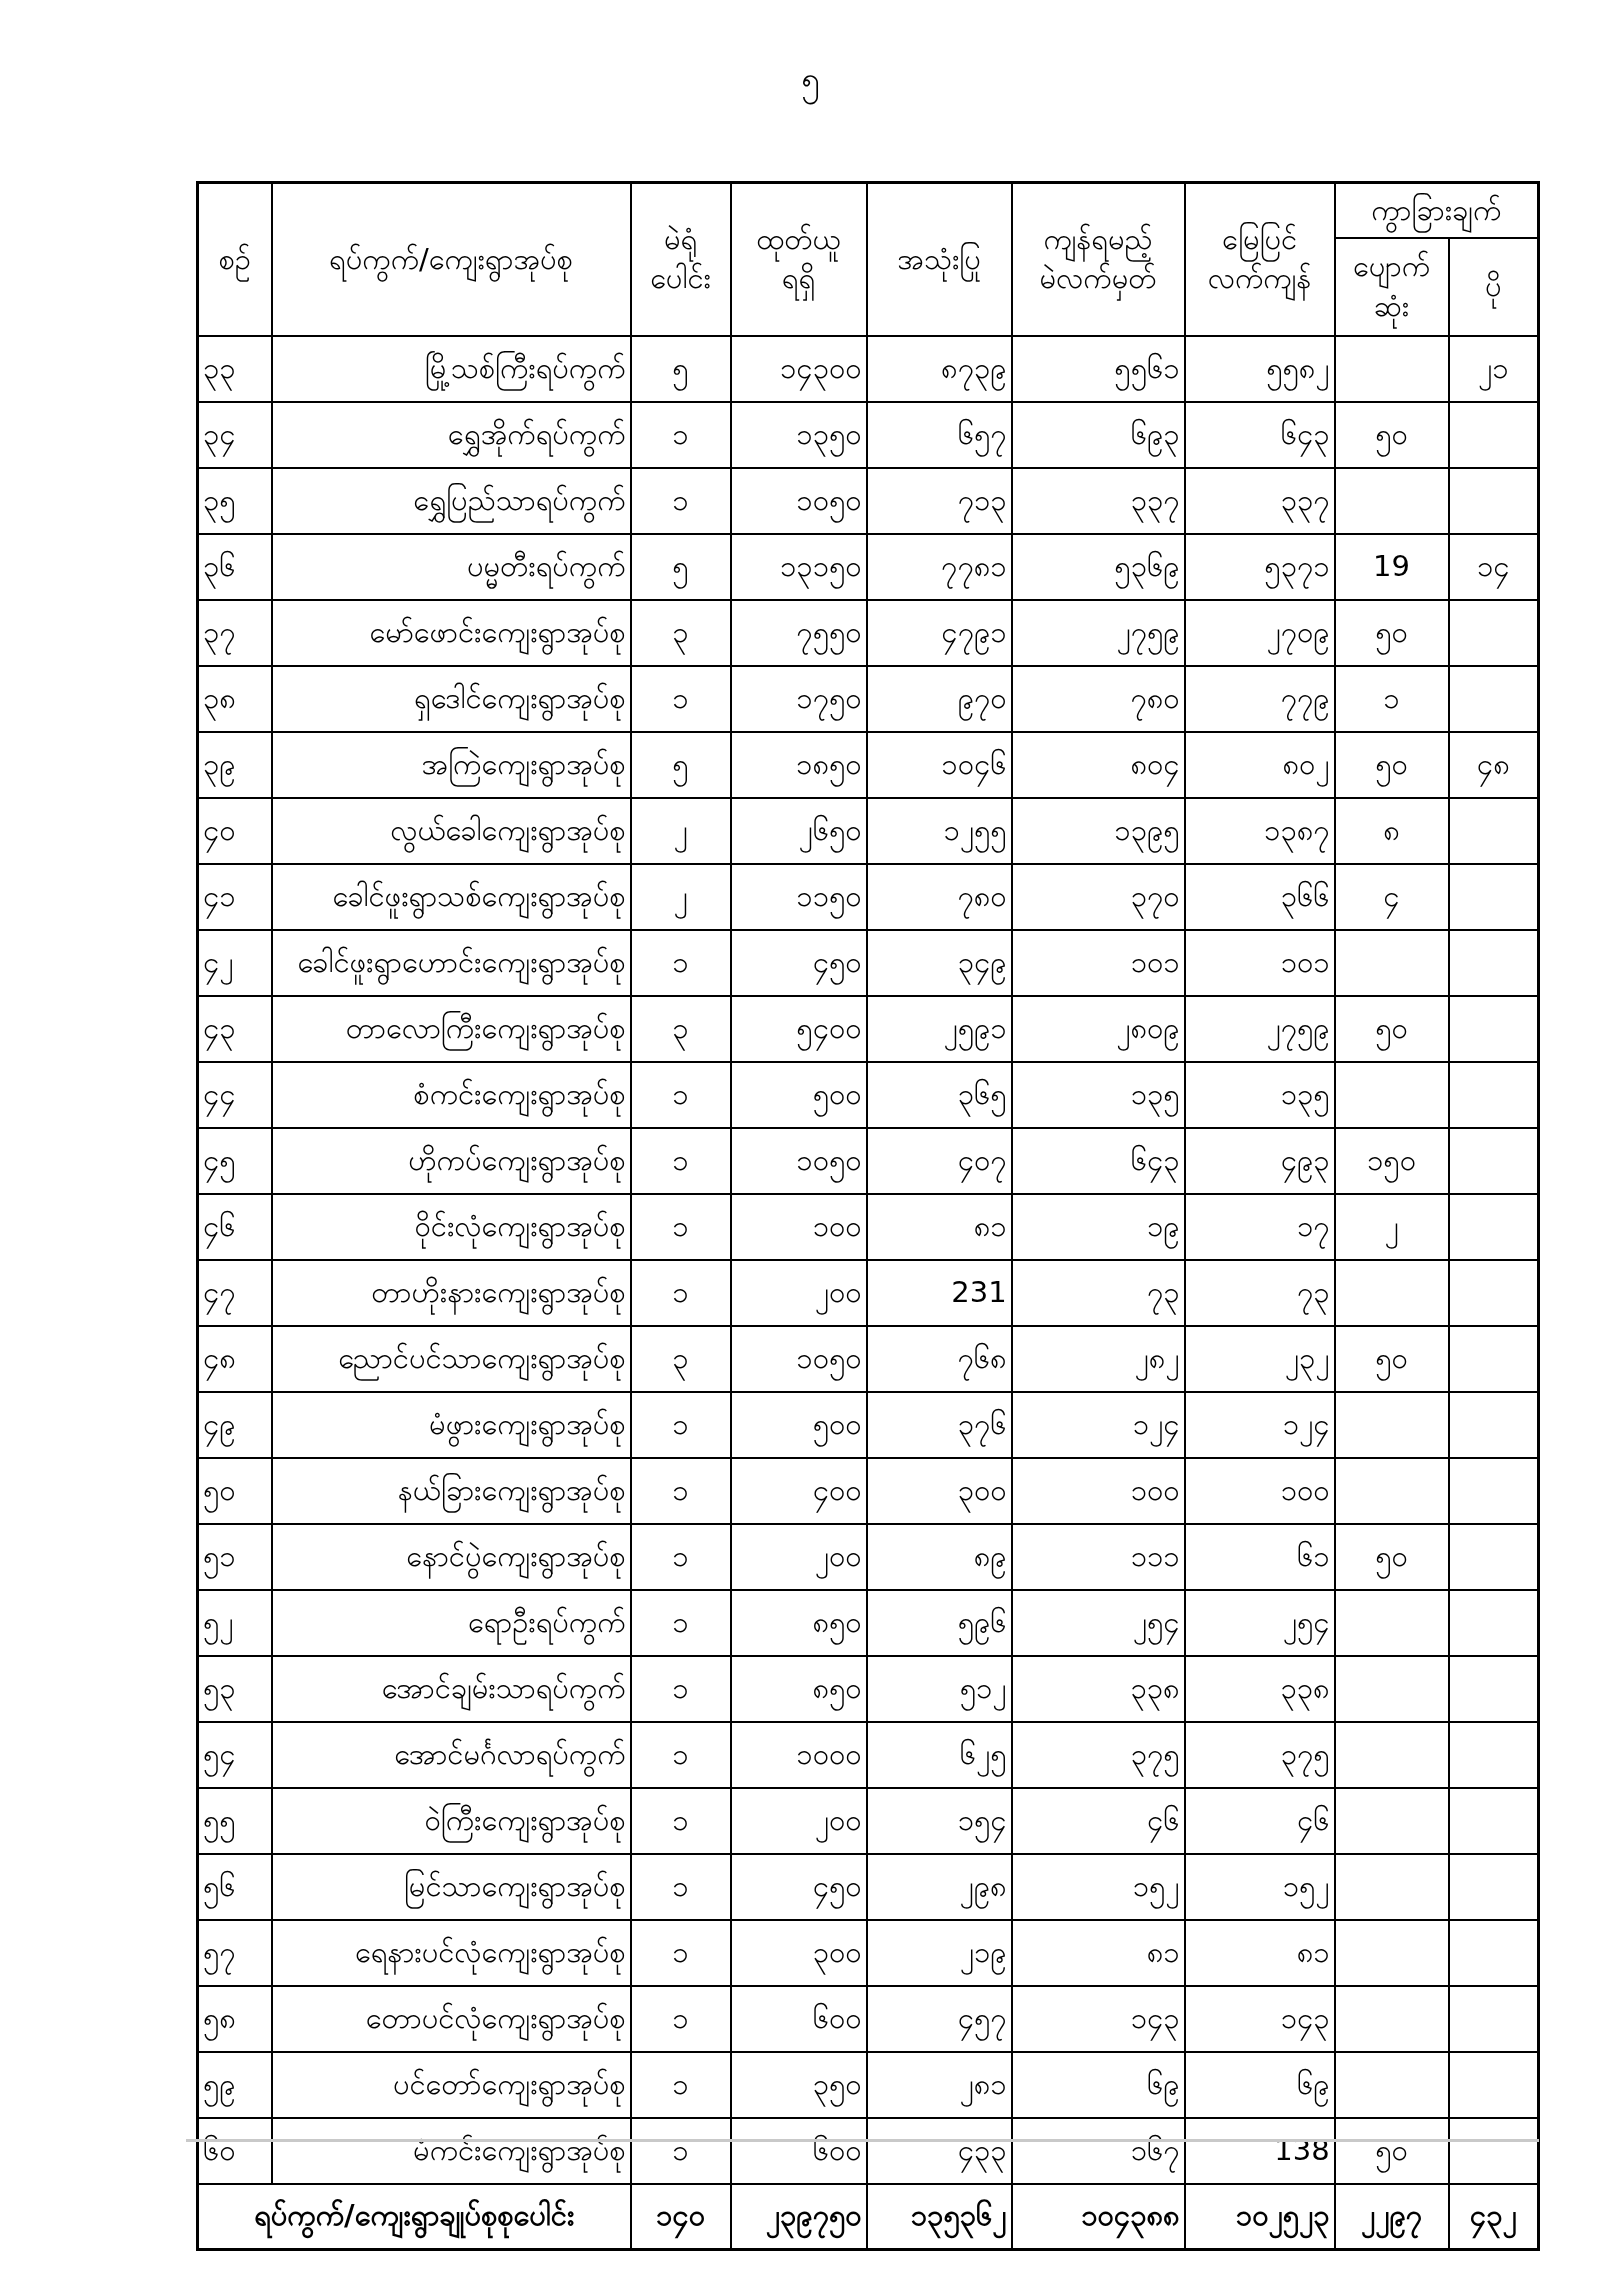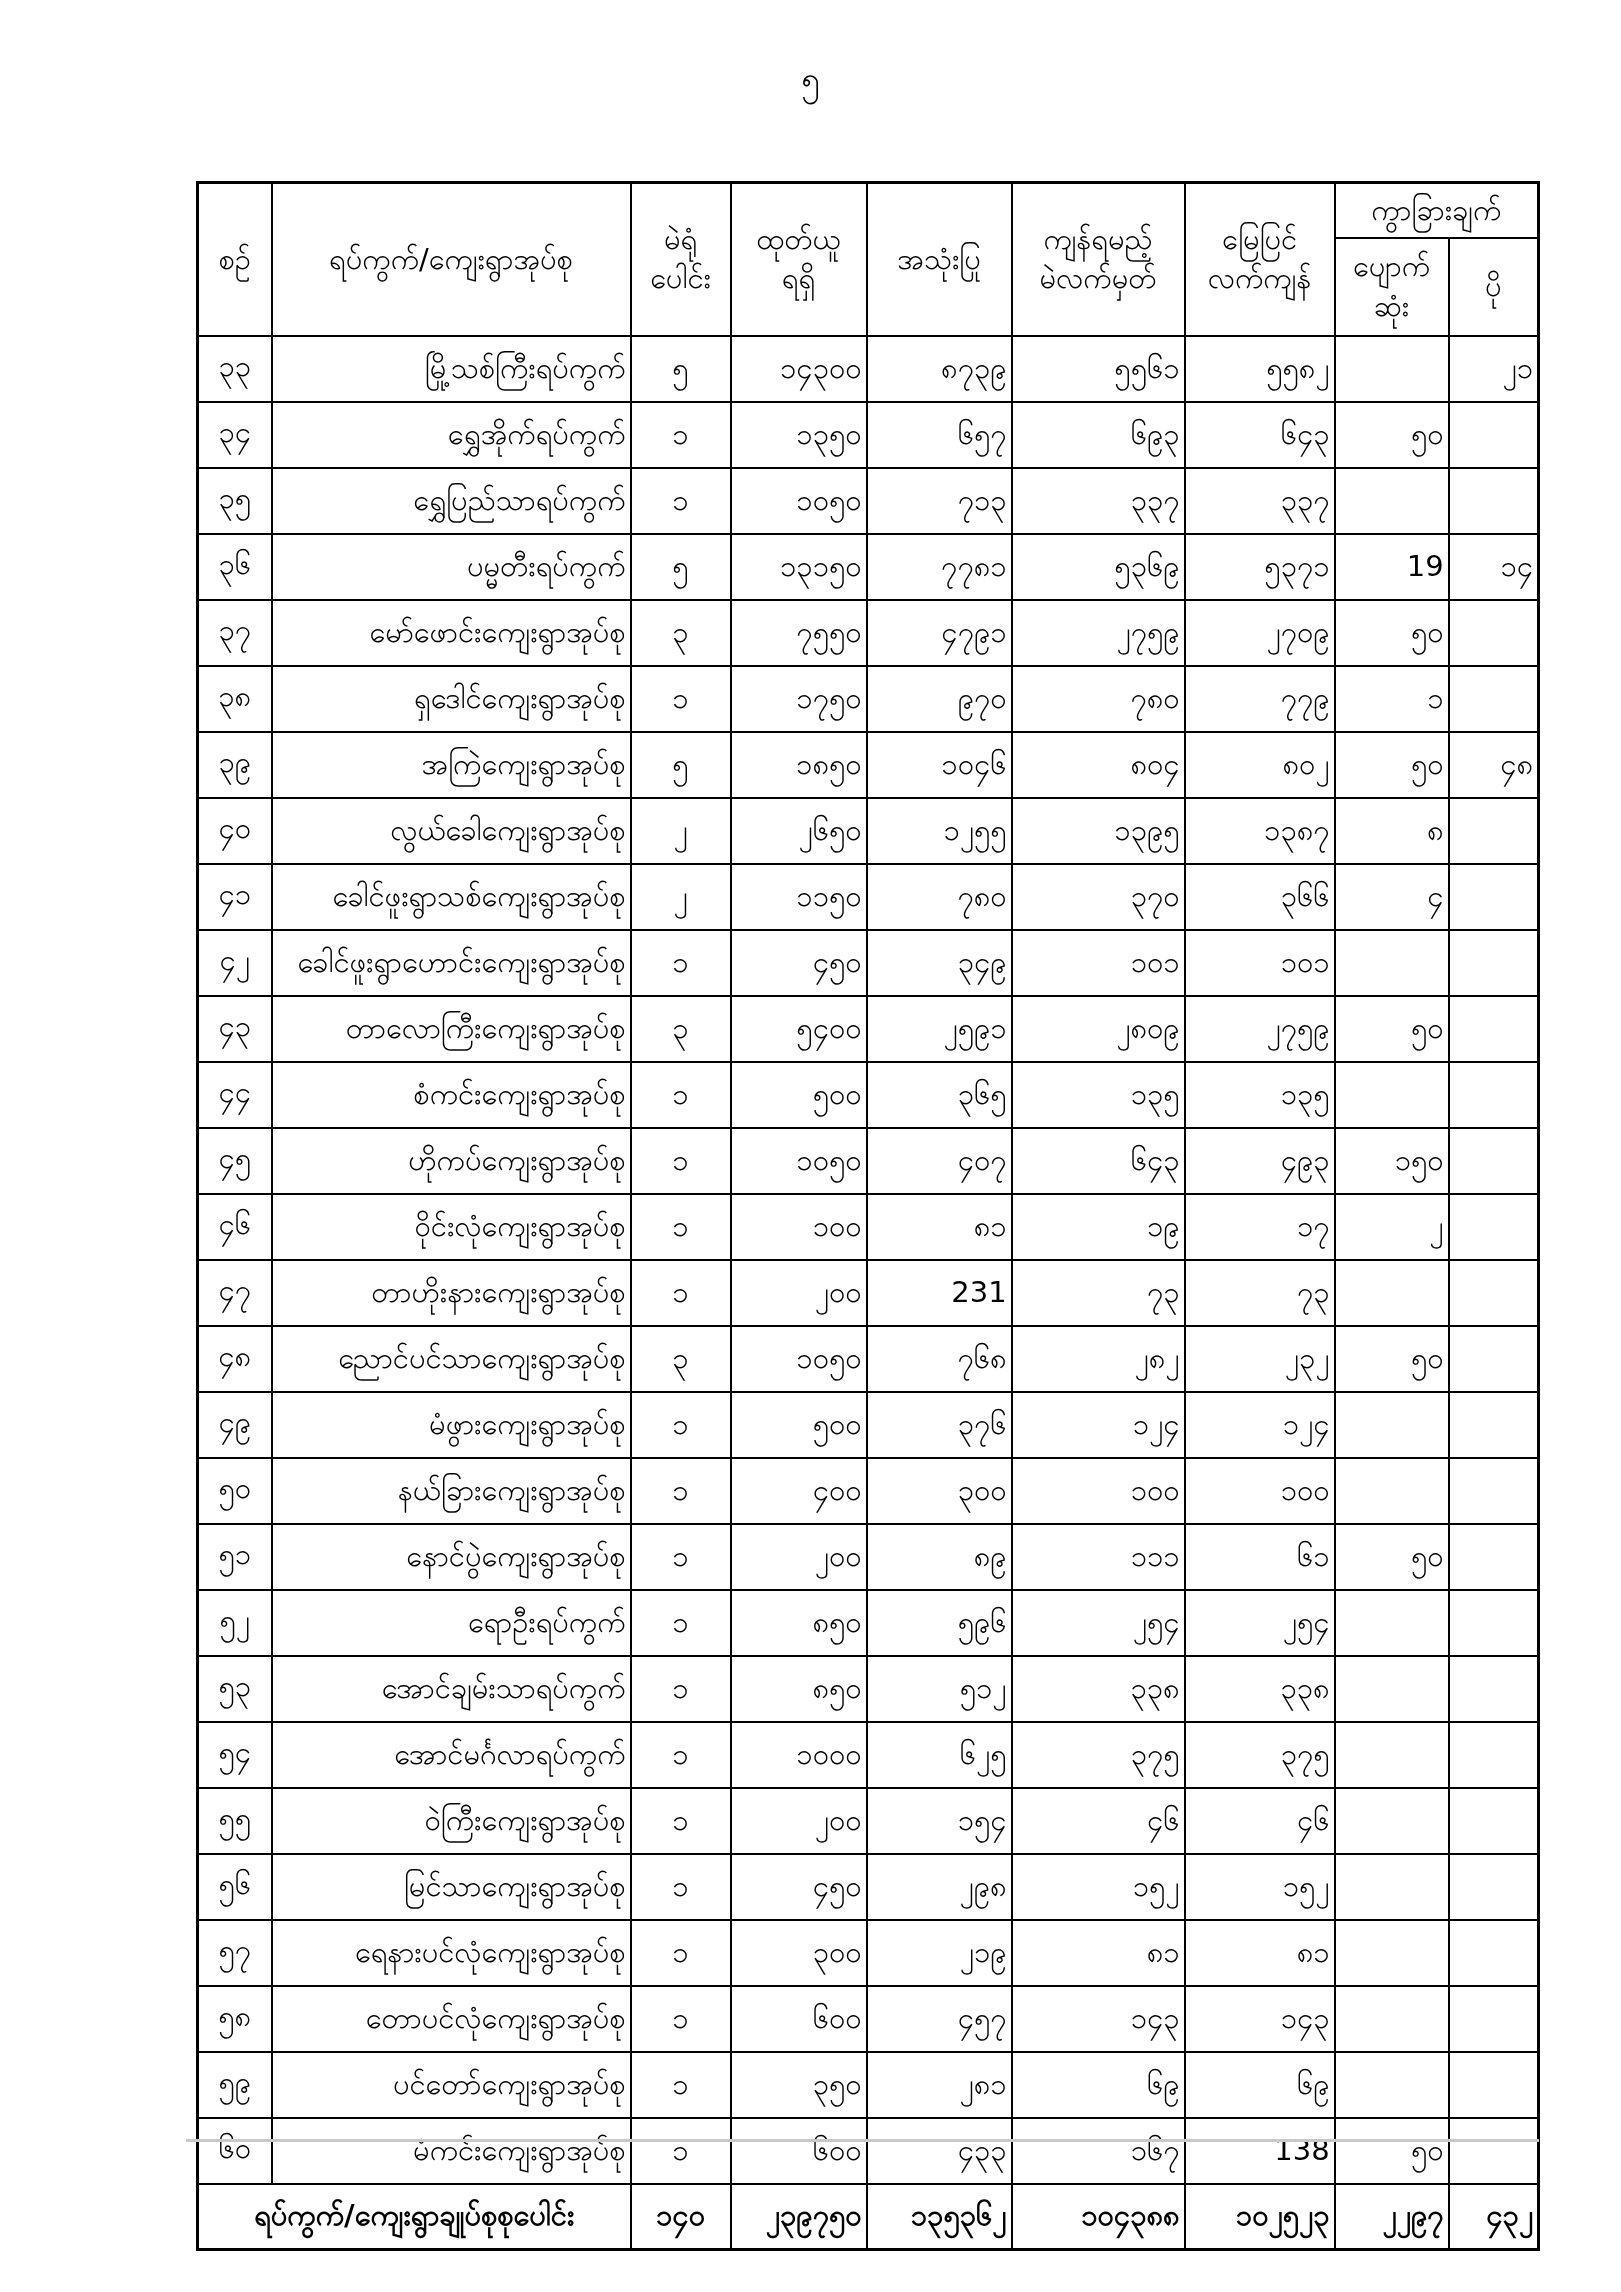--- a/index.html
+++ b/index.html
@@ -40,35 +40,35 @@
   }
   .ballot-table{border:3.9px solid #000;}
   thead th{
     font-weight:normal;
     text-align:center;
     white-space:pre-line;
   }
   thead tr.header-top{height:55px;}
   thead tr.header-sub{height:98px;}
   tbody td{height:60px;}
-  .col-no{text-align:center;font-family:Liberation Mono, monospace;}
+  .col-no{}
   .col-name{
     text-align:right;
     padding-left:15.7px;
     padding-right:9.8px;
     overflow-wrap:anywhere;
     word-break:break-word;
     line-height:1.5;
   }
   .col-polling{text-align:center;}
   .col-received,.col-used,.col-remaining,.col-ground{
     text-align:right;
     padding-right:23.5px;
   }
-  .col-lost,.col-extra{text-align:right;}
+  .col-lost,.col-extra{text-align:center;}
   tfoot td{
     font-weight:bold;
     height:59px;
     margin-top:28px;
   }
   .total-label{
     text-align:center;
     padding-left:7.8px;
   }
   .scan-artifact{

